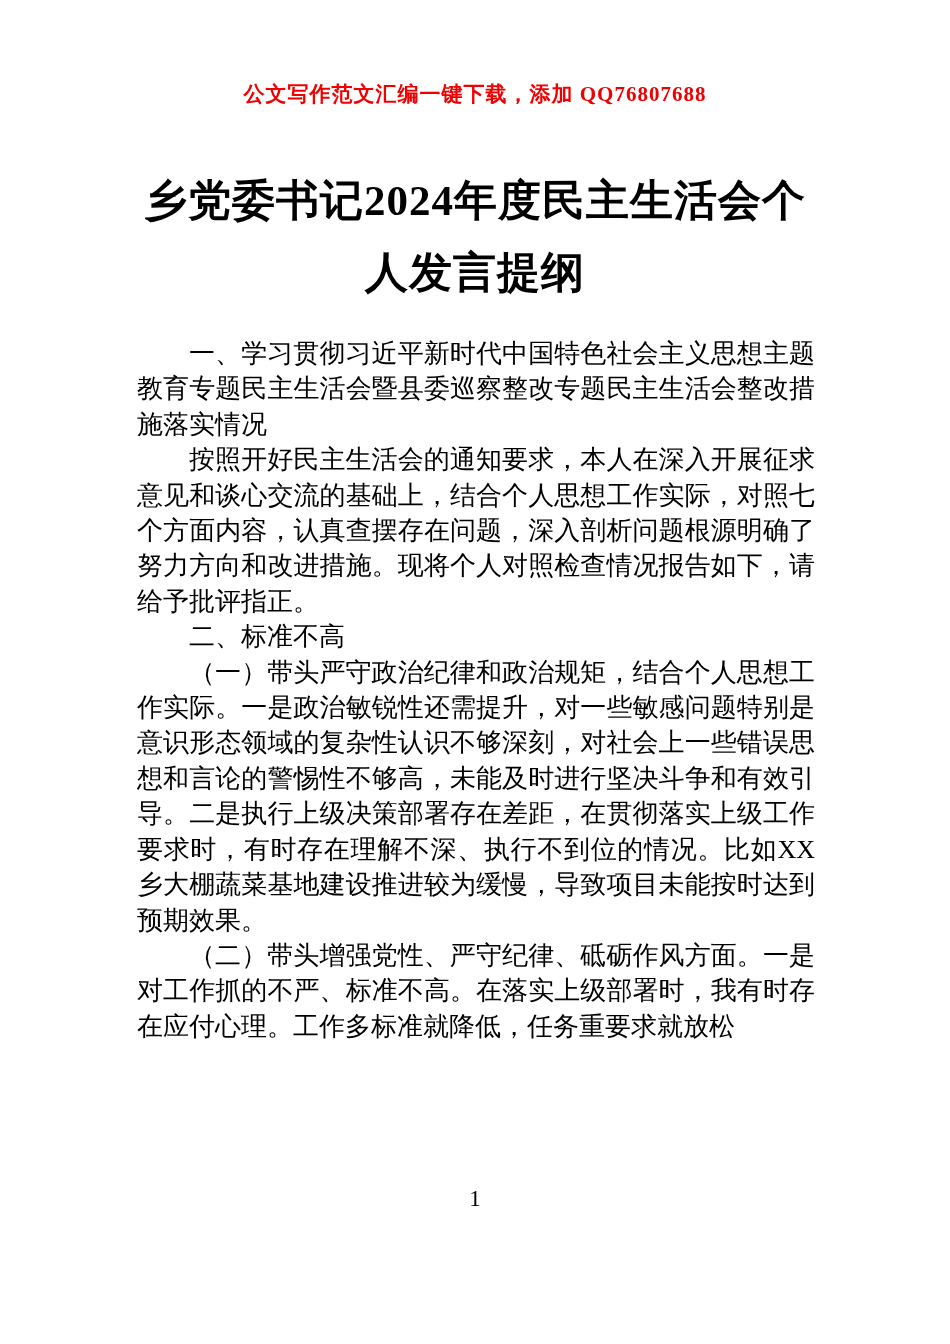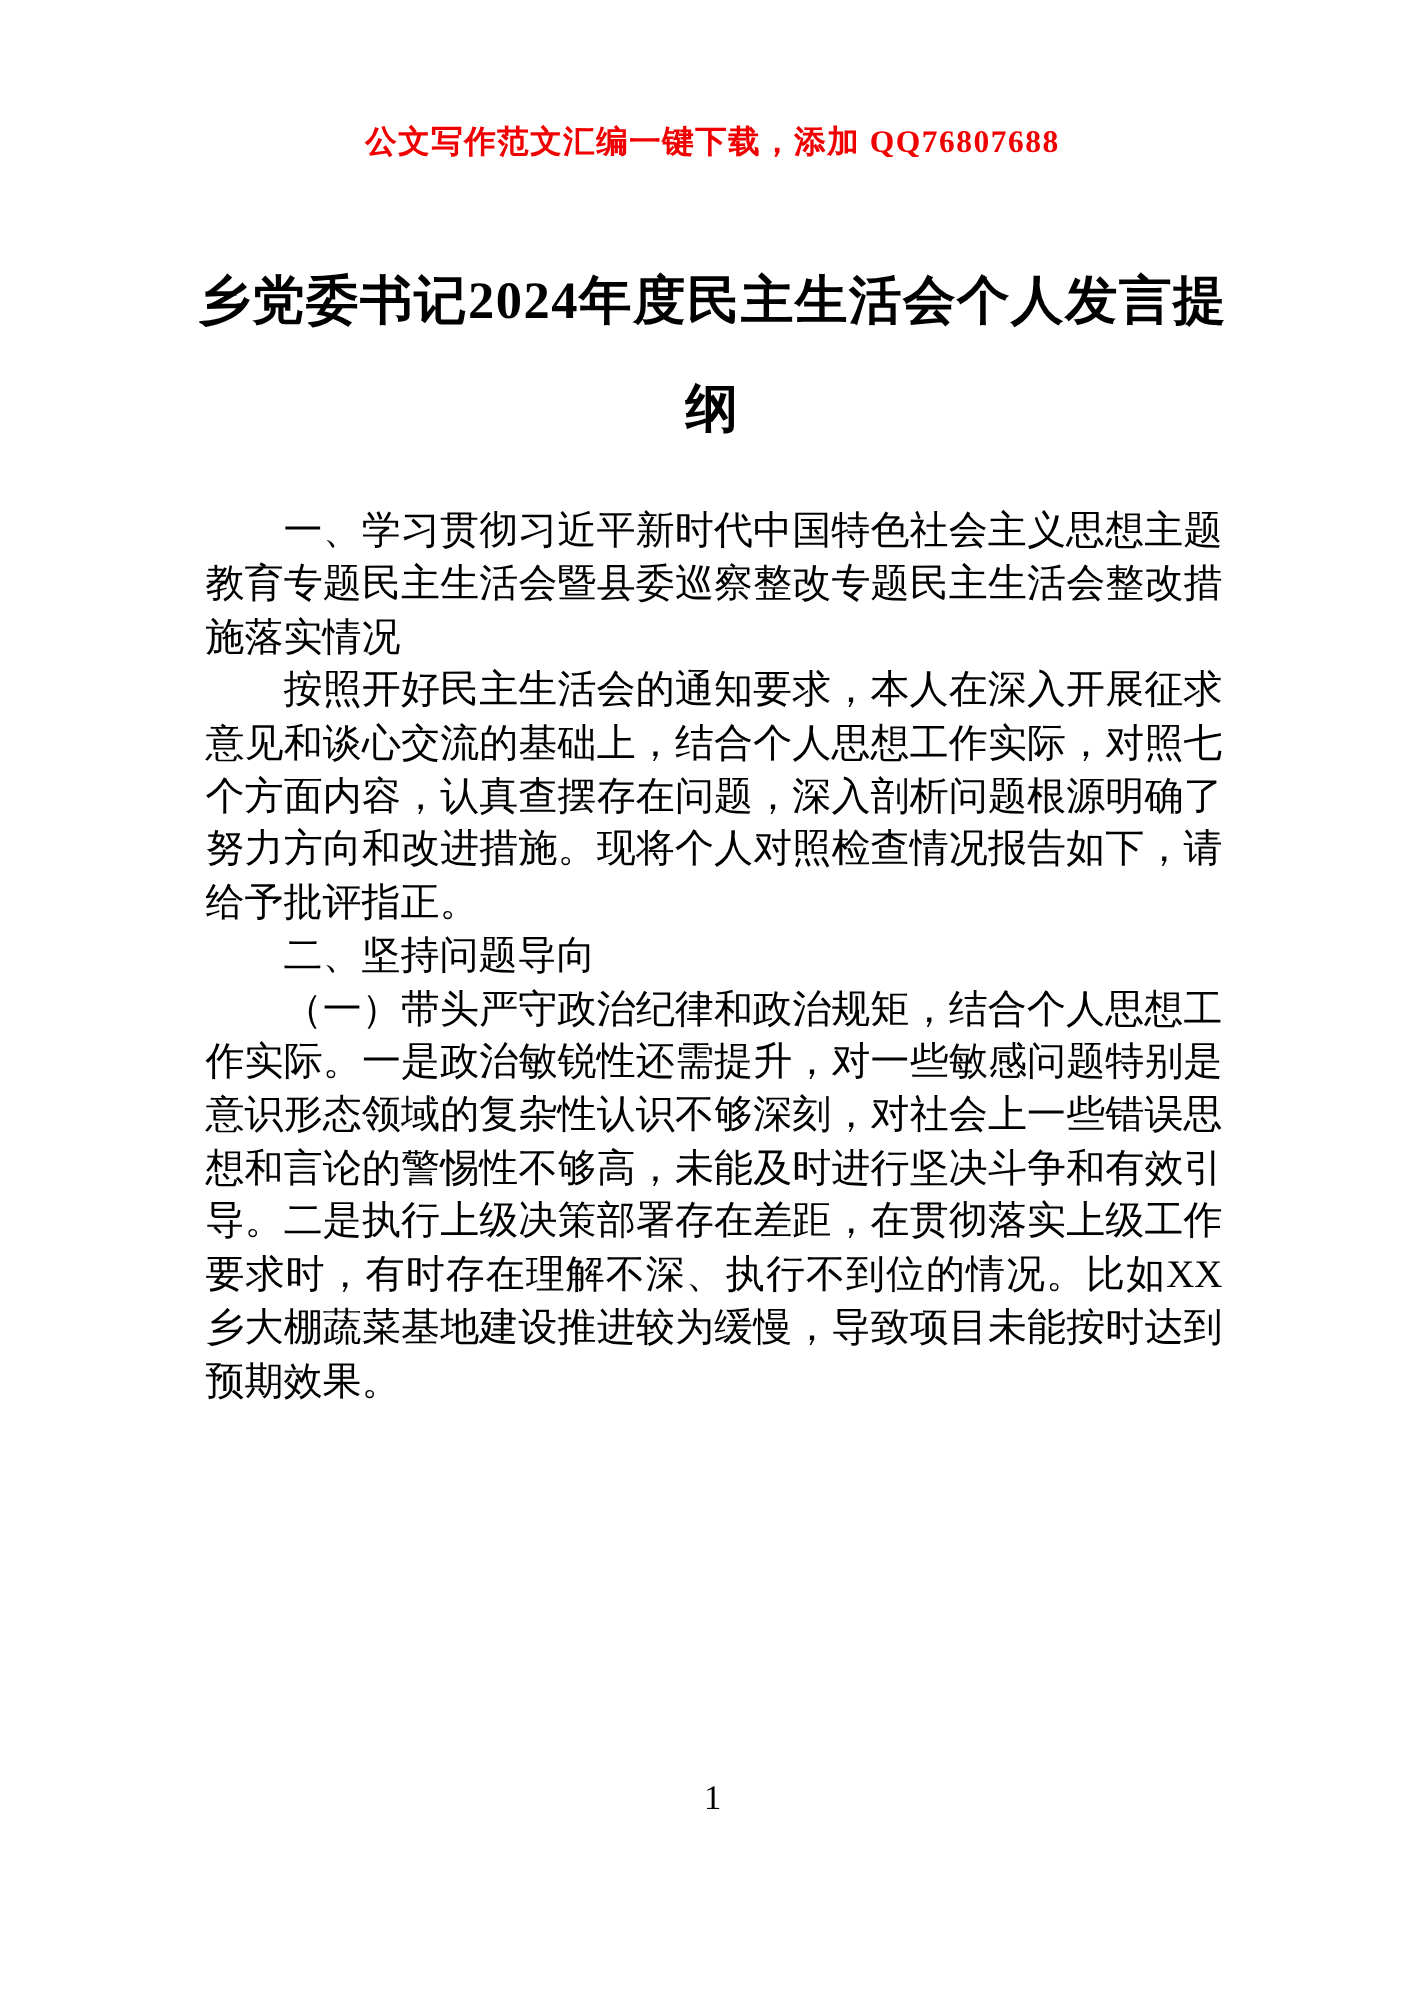--- a/index.html
+++ b/index.html
@@ -26,21 +26,21 @@
     font-weight: bold;
     letter-spacing: 1px;
     color: #f00000;
   }
   .title {
     position: absolute;
     top: 165px;
     left: 130px;
     width: 690px;
     text-align: center;
-    font-size: 35px;
+    font-size: 43px;
     font-weight: 700;
     line-height: 72px;
     letter-spacing: 1px;
     color: #000000;
   }
   .content {
     position: absolute;
     top: 336px;
     left: 137px;
     width: 678px;
@@ -69,19 +69,20 @@
 
 <div class="page">
 
   <div class="notice" style="color: rgb(240, 0, 0);">公文写作范文汇编一键下载，添加 QQ76807688</div>
 
   <h1 class="title">乡党委书记2024年度民主生活会个人发言提纲</h1>
 
   <div class="content">
     <p>一、学习贯彻习近平新时代中国特色社会主义思想主题教育专题民主生活会暨县委巡察整改专题民主生活会整改措施落实情况</p>
     <p>按照开好民主生活会的通知要求，本人在深入开展征求意见和谈心交流的基础上，结合个人思想工作实际，对照七个方面内容，认真查摆存在问题，深入剖析问题根源明确了努力方向和改进措施。现将个人对照检查情况报告如下，请给予批评指正。</p>
-    <p>二、坚持问题导向</p>
+    <p>二、标准不高</p>
     <p>（一）带头严守政治纪律和政治规矩，结合个人思想工作实际。一是政治敏锐性还需提升，对一些敏感问题特别是意识形态领域的复杂性认识不够深刻，对社会上一些错误思想和言论的警惕性不够高，未能及时进行坚决斗争和有效引导。二是执行上级决策部署存在差距，在贯彻落实上级工作要求时，有时存在理解不深、执行不到位的情况。比如XX乡大棚蔬菜基地建设推进较为缓慢，导致项目未能按时达到预期效果。</p>
+    <p>（二）带头增强党性、严守纪律、砥砺作风方面。一是对工作抓的不严、标准不高。在落实上级部署时，我有时存在应付心理。工作多标准就降低，任务重要求就放松</p>
   </div>
 
   <div class="page-number">1</div>
 
 </div>
 
 </body></html>

